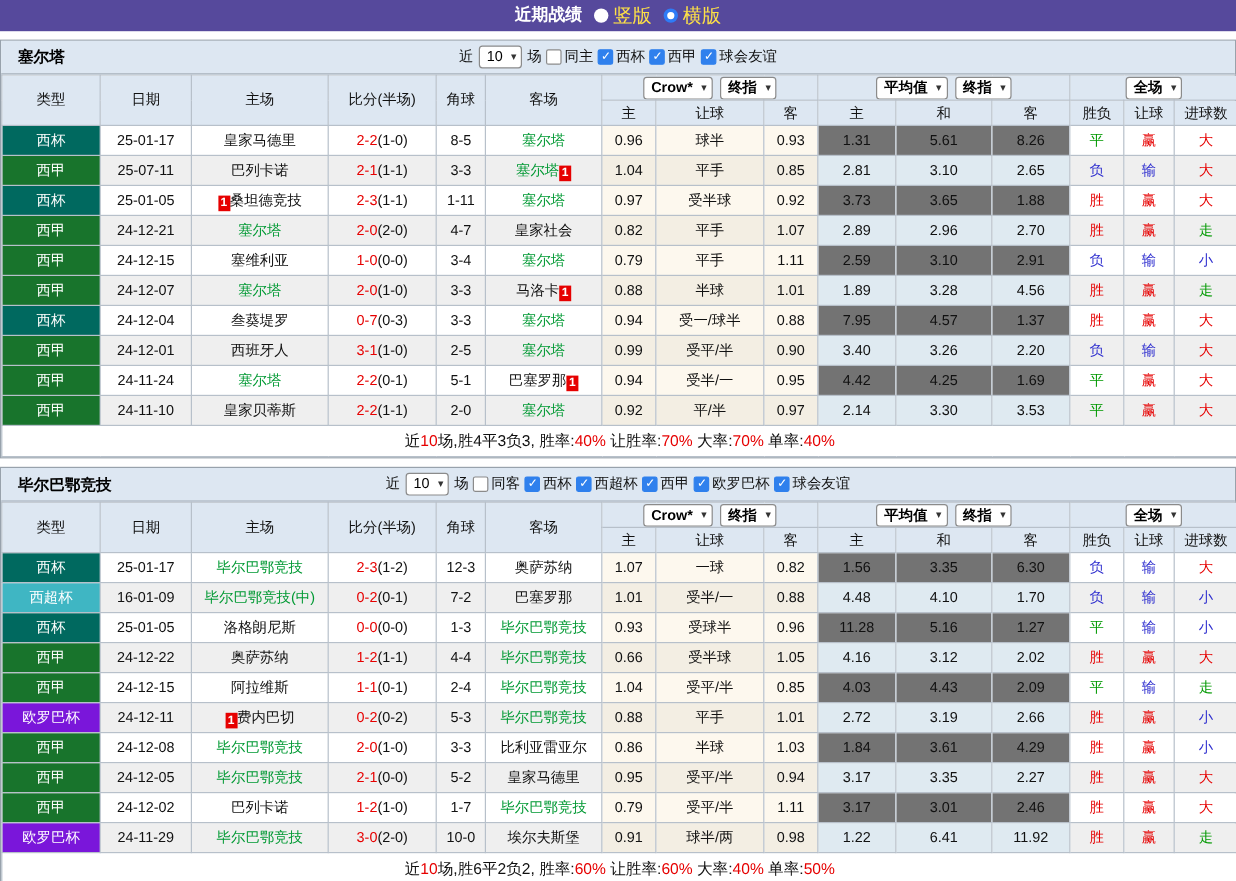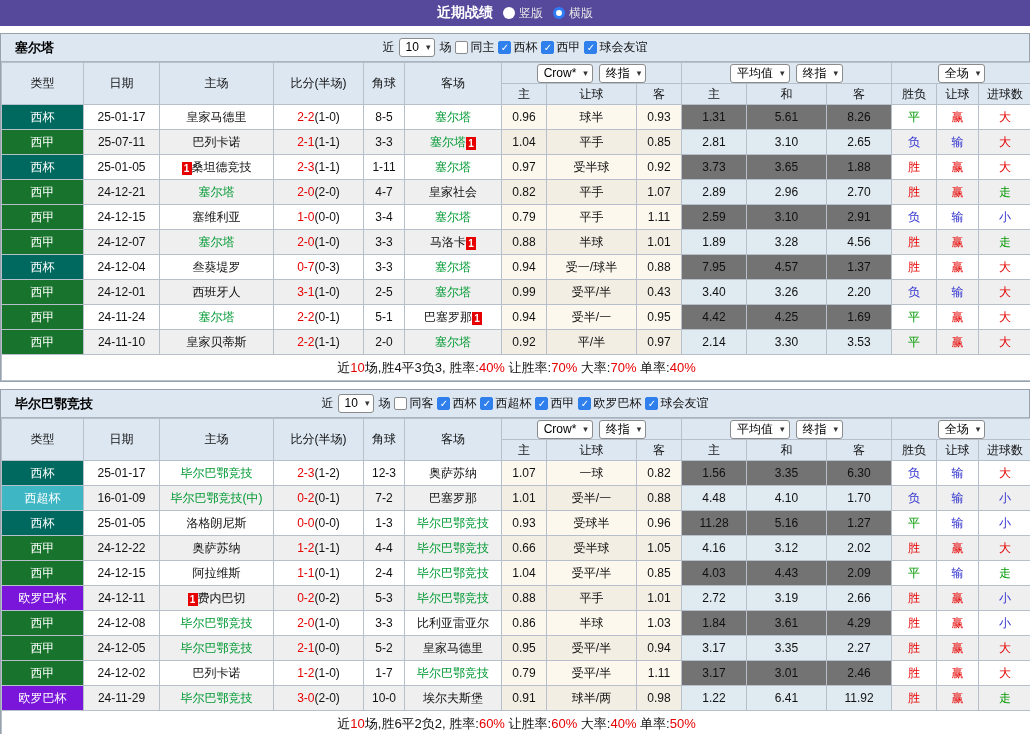--- a/index.html
+++ b/index.html
@@ -1,21 +1,21 @@
 <!DOCTYPE html>
 <html><head>
 <meta charset="utf-8">
 <style>
   html,body{margin:0;padding:0;background:#fff;}
   body{width:1030px;font-family:"Liberation Sans","DejaVu Sans",sans-serif;font-size:12px;color:#222;}
 
   
   .titlebar{height:26px;background:#56499c;color:#fff;display:flex;align-items:center;justify-content:center;gap:10px;}
   .titlebar .t{font-weight:bold;font-size:14px;}
-  .rlbl{display:inline-flex;align-items:center;gap:4px;font-size:12px;cursor:default;color:#e5e5e5;}
+  .rlbl{display:inline-flex;align-items:center;gap:4px;font-size:16px;cursor:default;color:#fde047;}
   .radio{width:12px;height:12px;border-radius:50%;background:#fff;display:inline-block;box-sizing:border-box;}
   .radio.checked{border:3px solid #2e7bf6;}
 
   
   .block{margin-top:7px;border:1px solid #98a2ac;}
   .ctrl{height:27px;background:#dde7f2;display:flex;align-items:center;position:relative;border-bottom:1px solid #aab4be;}
   .team{position:absolute;left:14px;font-weight:bold;font-size:13px;color:#000;}
   .filters{margin:0 auto;display:flex;align-items:center;gap:4px;color:#111;}
 
   .sel{display:inline-flex;align-items:center;background:#fff;border:1px solid #8b8b8b;border-radius:3px;padding:1px 4px 2px 6px;gap:7px;color:#000;line-height:14px;cursor:default;}
@@ -35,21 +35,21 @@
   td.o1{background:#fdf8ee;}
   tr.even td.o1{background:#f3eee3;}
   td.o2{background:#737373;}
   tr.even td.o2{background:#dfeaf1;}
   td.comp{color:#fff;}
   .scorered{color:#e60000;}
   .teamsel{color:#009933;}
   .bdg{display:inline-block;background:#e60000;color:#fff;font-size:10px;font-weight:bold;line-height:13px;width:10px;height:13px;vertical-align:-1px;}
   tr.summary td{background:#fff;height:25px;font-size:13px;color:#111;}
   tr.summary .red{color:#e60000;}
-  .hsel{display:inline-flex;gap:6px;align-items:center;justify-content:center;}
+  .hsel{display:inline-flex;gap:6px;align-items:center;justify-content:center;font-weight:bold;}
 </style>
 </head>
 <body>
 
 <div class="titlebar">
   <span class="t">近期战绩</span>
   <label class="rlbl">
     <span class="radio"></span>
     <span>竖版</span>
   </label>
@@ -275,21 +275,21 @@
           </tr>
           <tr class="even">
             <td class="comp" style="background: rgb(24, 116, 44);">西甲</td>
             <td>24-12-01</td>
             <td><span>西班牙人</span></td>
             <td><span class="scorered">3-1</span><span>(1-0)</span></td>
             <td>2-5</td>
             <td><span class="teamsel">塞尔塔</span></td>
             <td class="o1">0.99</td>
             <td class="o1">受平/半</td>
-            <td class="o1">0.43</td>
+            <td class="o1">0.90</td>
             <td class="o2">3.40</td>
             <td class="o2">3.26</td>
             <td class="o2">2.20</td>
             <td style="color: rgb(48, 48, 207);">负</td>
             <td style="color: rgb(48, 48, 207);">输</td>
             <td style="color: rgb(230, 0, 0);">大</td>
           </tr>
           <tr class="odd">
             <td class="comp" style="background: rgb(24, 116, 44);">西甲</td>
             <td>24-11-24</td>

